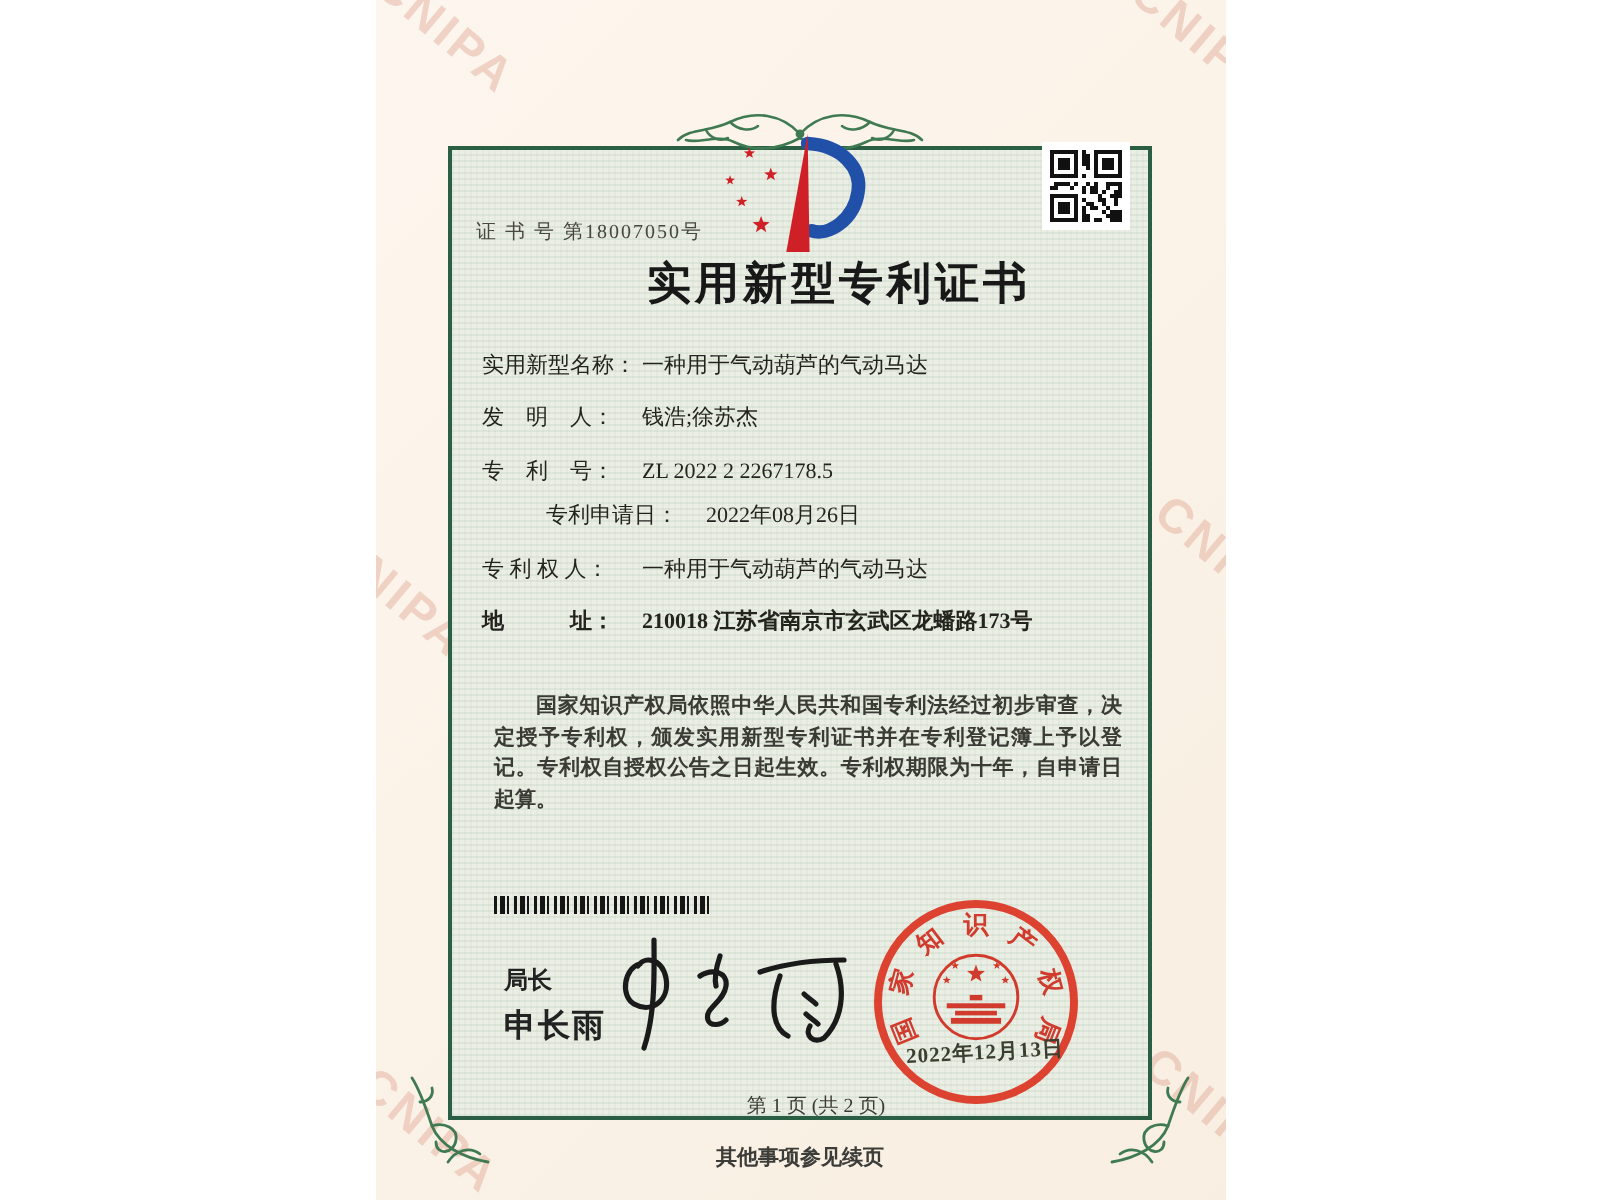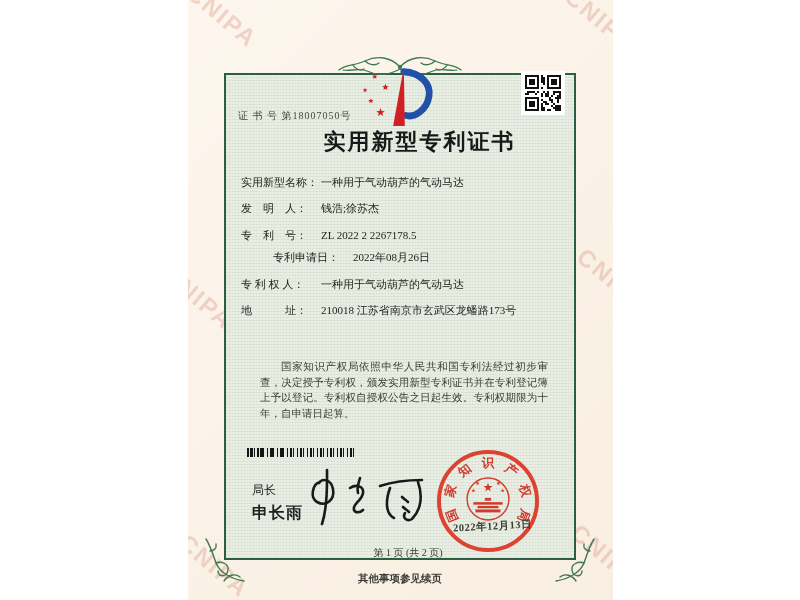--- a/index.html
+++ b/index.html
@@ -34,32 +34,32 @@
   .qr-patch{position:absolute;left:333px;top:71px;width:44px;height:44px;background:#fff;
             display:flex;align-items:center;justify-content:center;}
   .logo{position:absolute;left:172px;top:64px;}
   .title{position:absolute;left:36px;top:127px;width:391px;text-align:center;
          font-size:22px;font-weight:bold;color:#181818;letter-spacing:2px;}
   
   .frow{position:absolute;left:53px;width:318px;font-size:11px;color:#24241f;white-space:nowrap;}
   .frow .lbl{display:inline-block;min-width:80px;color:#24241f;}
   .frow .pair2{position:absolute;left:158px;top:0;}
   .r1{top:175px;} .r2{top:201px;} .r3{top:228px;} .r4{top:250px;margin-left:32px;}
-  .r5{top:277px;} .r6{top:303px;} .r7{top:326px;}
+  .r5{top:277px;} .r6{top:303px;font-weight:bold;} .r7{top:326px;}
   
   .body-text{position:absolute;left:59px;top:346px;width:314px;font-size:10.5px;line-height:15.5px;
              color:#3b3b35;text-align:justify;}
-  .body-text p{margin:13px;text-indent:2em;}
+  .body-text p{margin:0;text-indent:2em;font-weight:bold;}
   
   .barcode{position:absolute;left:59px;top:448px;width:110px;height:9px;
     background:repeating-linear-gradient(90deg,#161616 0 1.5px,transparent 1.5px 3px,#161616 3px 5.5px,
                transparent 5.5px 6.5px,#161616 6.5px 7.5px,transparent 7.5px 10px);}
   
   .sig-title{position:absolute;left:64px;top:482px;font-family:"Liberation Sans",sans-serif;
-             font-weight:normal;font-size:12px;color:#222;}
+             font-weight:bold;font-size:12px;color:#222;}
   .sig-name{position:absolute;left:64px;top:503px;font-family:"Liberation Sans",sans-serif;
             font-weight:bold;font-size:16px;color:#222;letter-spacing:1px;}
   .sig-hand{position:absolute;left:112px;top:462px;}
   
   .seal{position:absolute;left:249px;top:450px;width:102px;height:102px;border-radius:50%;
         border:4px solid #dd3a28;box-sizing:border-box;opacity:0.95;}
   .arc-ch{position:absolute;left:50%;top:50%;font-size:12.5px;font-weight:bold;color:#d03224;}
   .emblem{position:absolute;left:50%;top:50%;transform:translate(-50%,-50%);}
   .seal-date{position:absolute;left:265px;top:519px;width:96px;font-size:10.5px;font-weight:bold;
              color:#3a3f30;letter-spacing:0.5px;transform:rotate(-3deg);}

